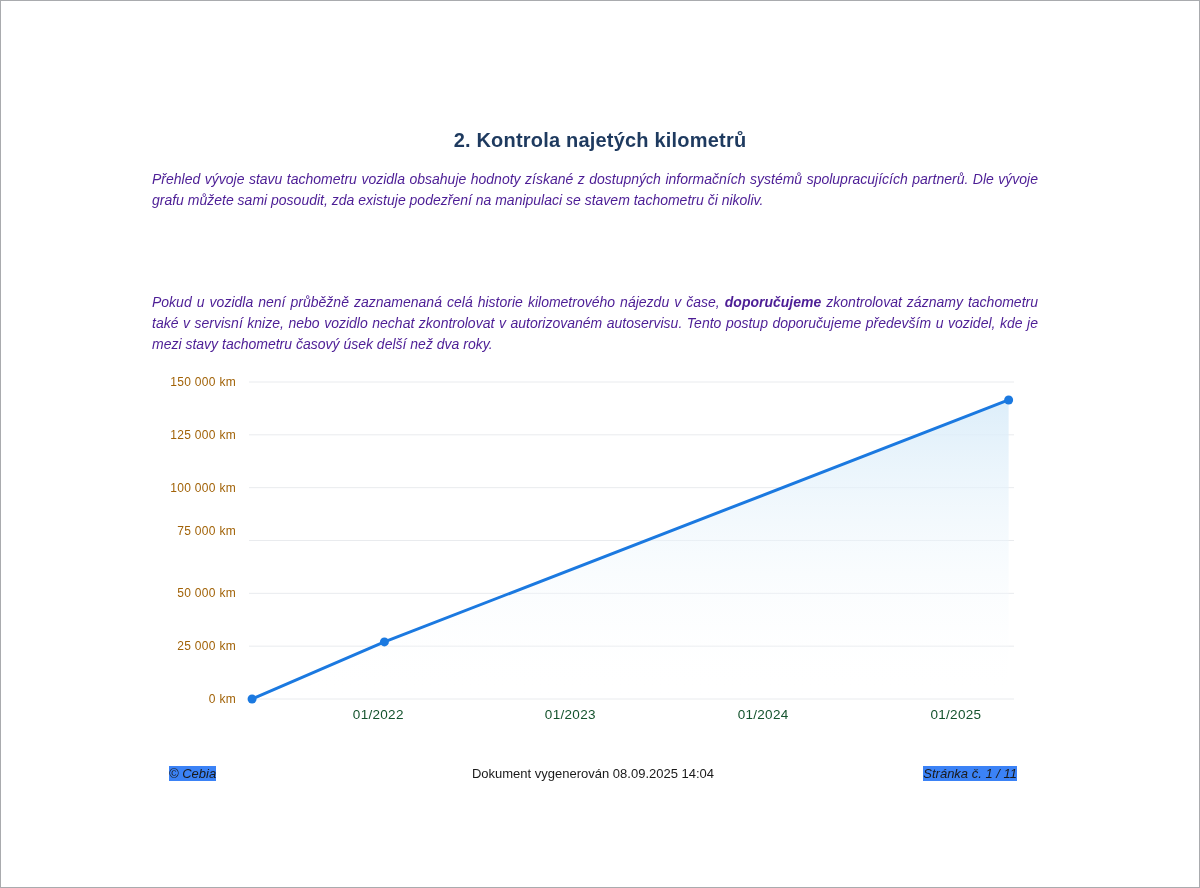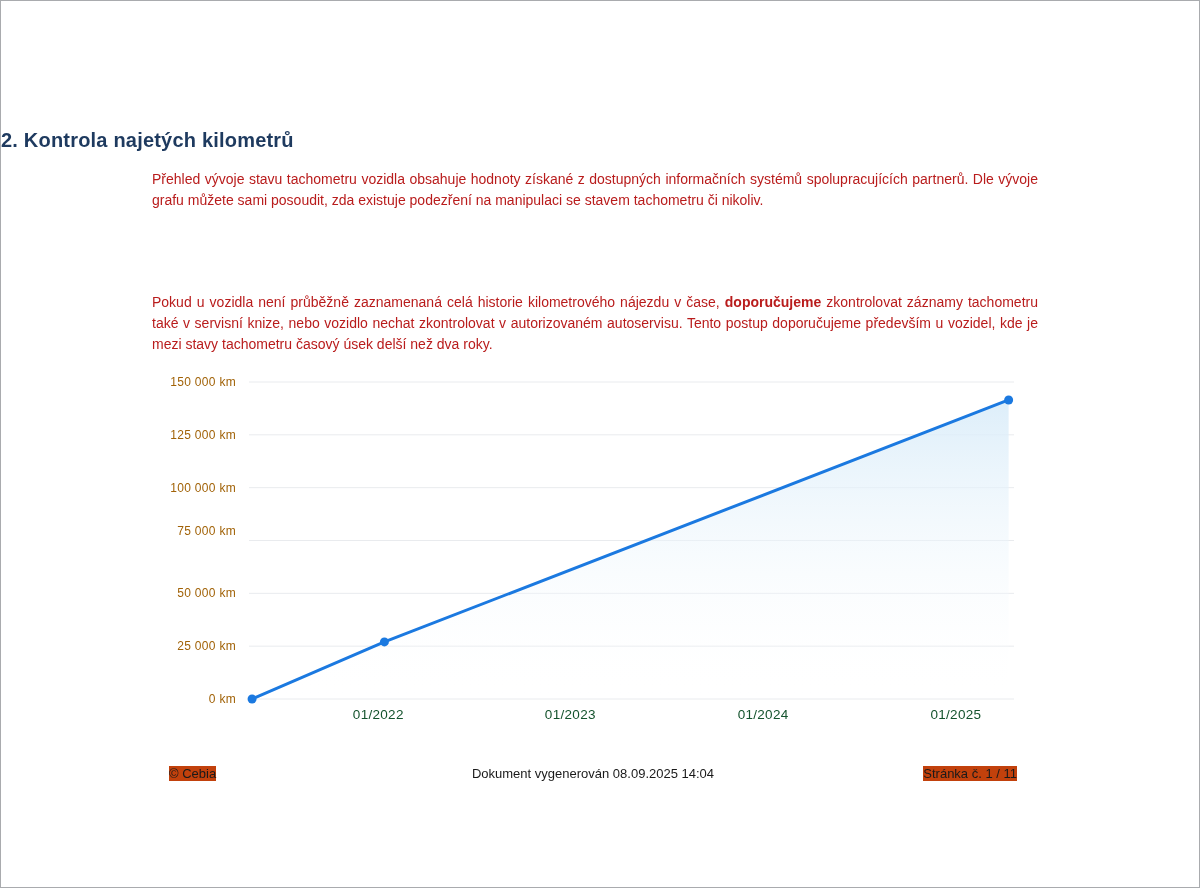--- a/index.html
+++ b/index.html
@@ -1,35 +1,35 @@
 <!DOCTYPE html>
 <html lang="cs"><head>
 <meta charset="utf-8">
 <style>
   html,body{margin:0;padding:0;background:#ffffff;}
   body{width:1200px;height:888px;overflow:hidden;font-family:"Liberation Sans","DejaVu Sans",sans-serif;}
   .page{position:relative;width:1198px;height:886px;background:#ffffff;border:1px solid #a9abae;box-sizing:content-box;}
-  .page-title{position:absolute;top:115px;left:0;right:0;text-align:left;font-size:20px;font-weight:700;color:#1e3a5f;letter-spacing:.2px;}
-  .body-text{position:absolute;left:151px;width:886px;margin:0;font-size:14px;line-height:21px;color:#b91c1c;text-align:justify;}
+  .page-title{position:absolute;top:115px;left:0;right:0;text-align:center;font-size:20px;font-weight:700;color:#1e3a5f;letter-spacing:.2px;}
+  .body-text{position:absolute;left:151px;width:886px;margin:0;font-size:14px;line-height:21px;color:#4c1d95;text-align:justify;font-style:italic;}
   .p1{top:168px;}
   .rec-label{top:228px;font-weight:700;text-align:left;}
   .p2{top:258px;text-align:left;}
   .p3{top:291px;}
   .p3 strong{font-weight:700;margin-top:36px;}
 
   
   .chart{position:absolute;left:151px;top:368px;width:886px;height:362px;}
   .chart svg{position:absolute;left:0;top:0;width:886px;height:362px;display:block;}
   .ylab{position:absolute;left:0;width:84px;height:20px;line-height:20px;text-align:right;font-size:12px;color:#a16207;letter-spacing:.3px;}
   .xlab{position:absolute;top:336px;height:20px;line-height:20px;transform:translateX(-50%);font-size:13.5px;color:#14532d;letter-spacing:.3px;white-space:nowrap;}
 
   
   .footer{position:absolute;left:168px;right:182px;top:765px;display:flex;justify-content:space-between;align-items:baseline;font-size:13px;color:#1a1a1a;}
   .footer .center{position:absolute;left:0;right:0;text-align:center;pointer-events:none;}
-  .footer .left,.footer .right{position:relative;z-index:1;background:#c2410c;}
+  .footer .left,.footer .right{position:relative;z-index:1;background:#3b82f6;font-style:italic;}
 </style>
 </head>
 <body>
 
 <div class="page">
 
   <h1 class="page-title">2. Kontrola najetých kilometrů</h1>
 
   <p class="body-text p1">Přehled vývoje stavu tachometru vozidla obsahuje hodnoty získané z dostupných informačních systémů spolupracujících partnerů. Dle vývoje grafu můžete sami posoudit, zda existuje podezření na manipulaci se stavem tachometru či nikoliv.</p>
 

